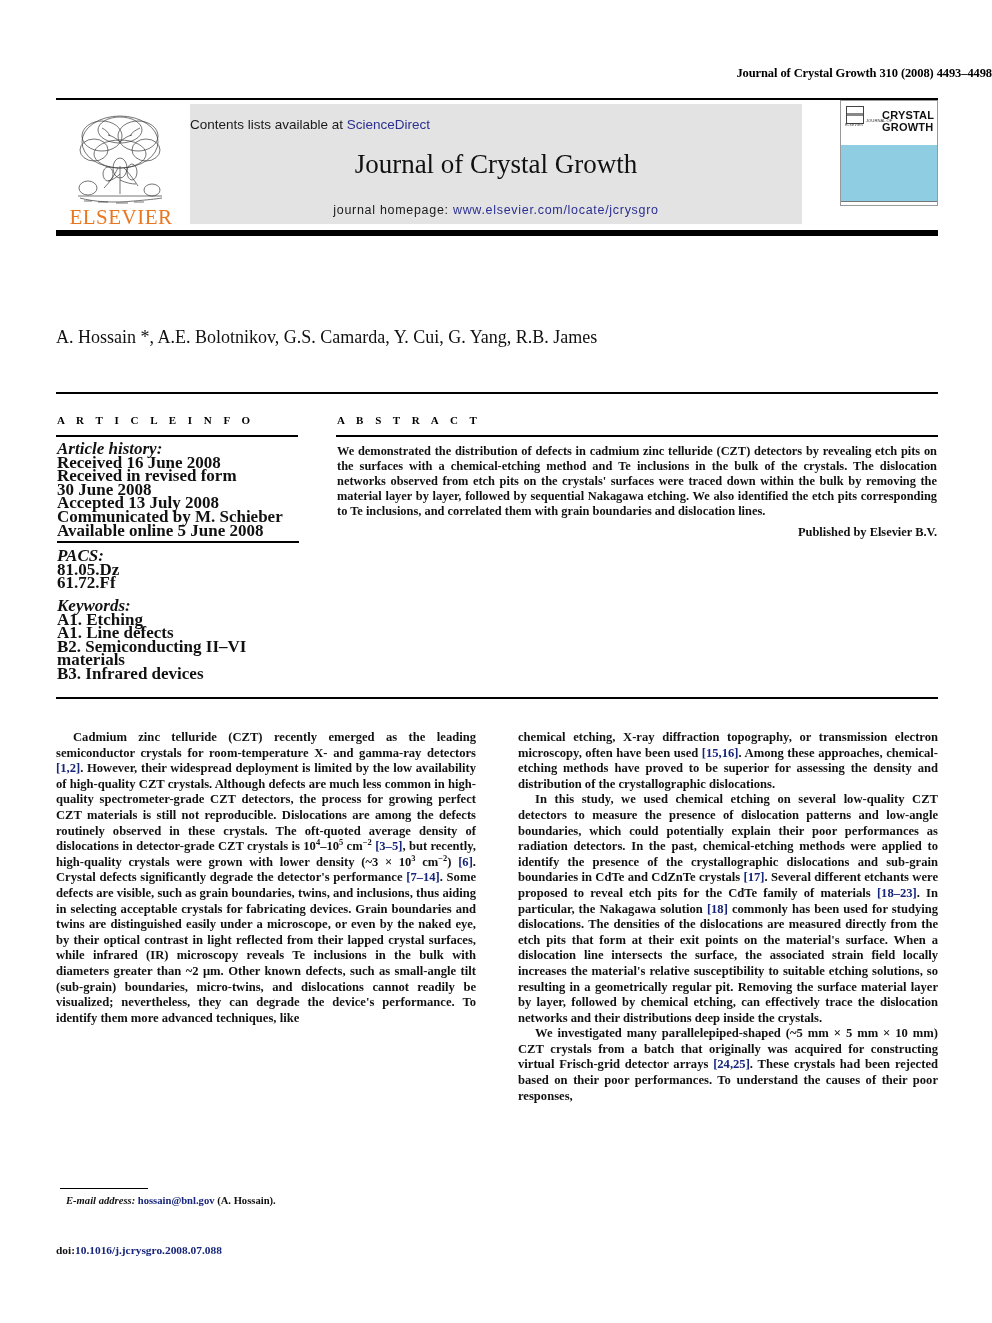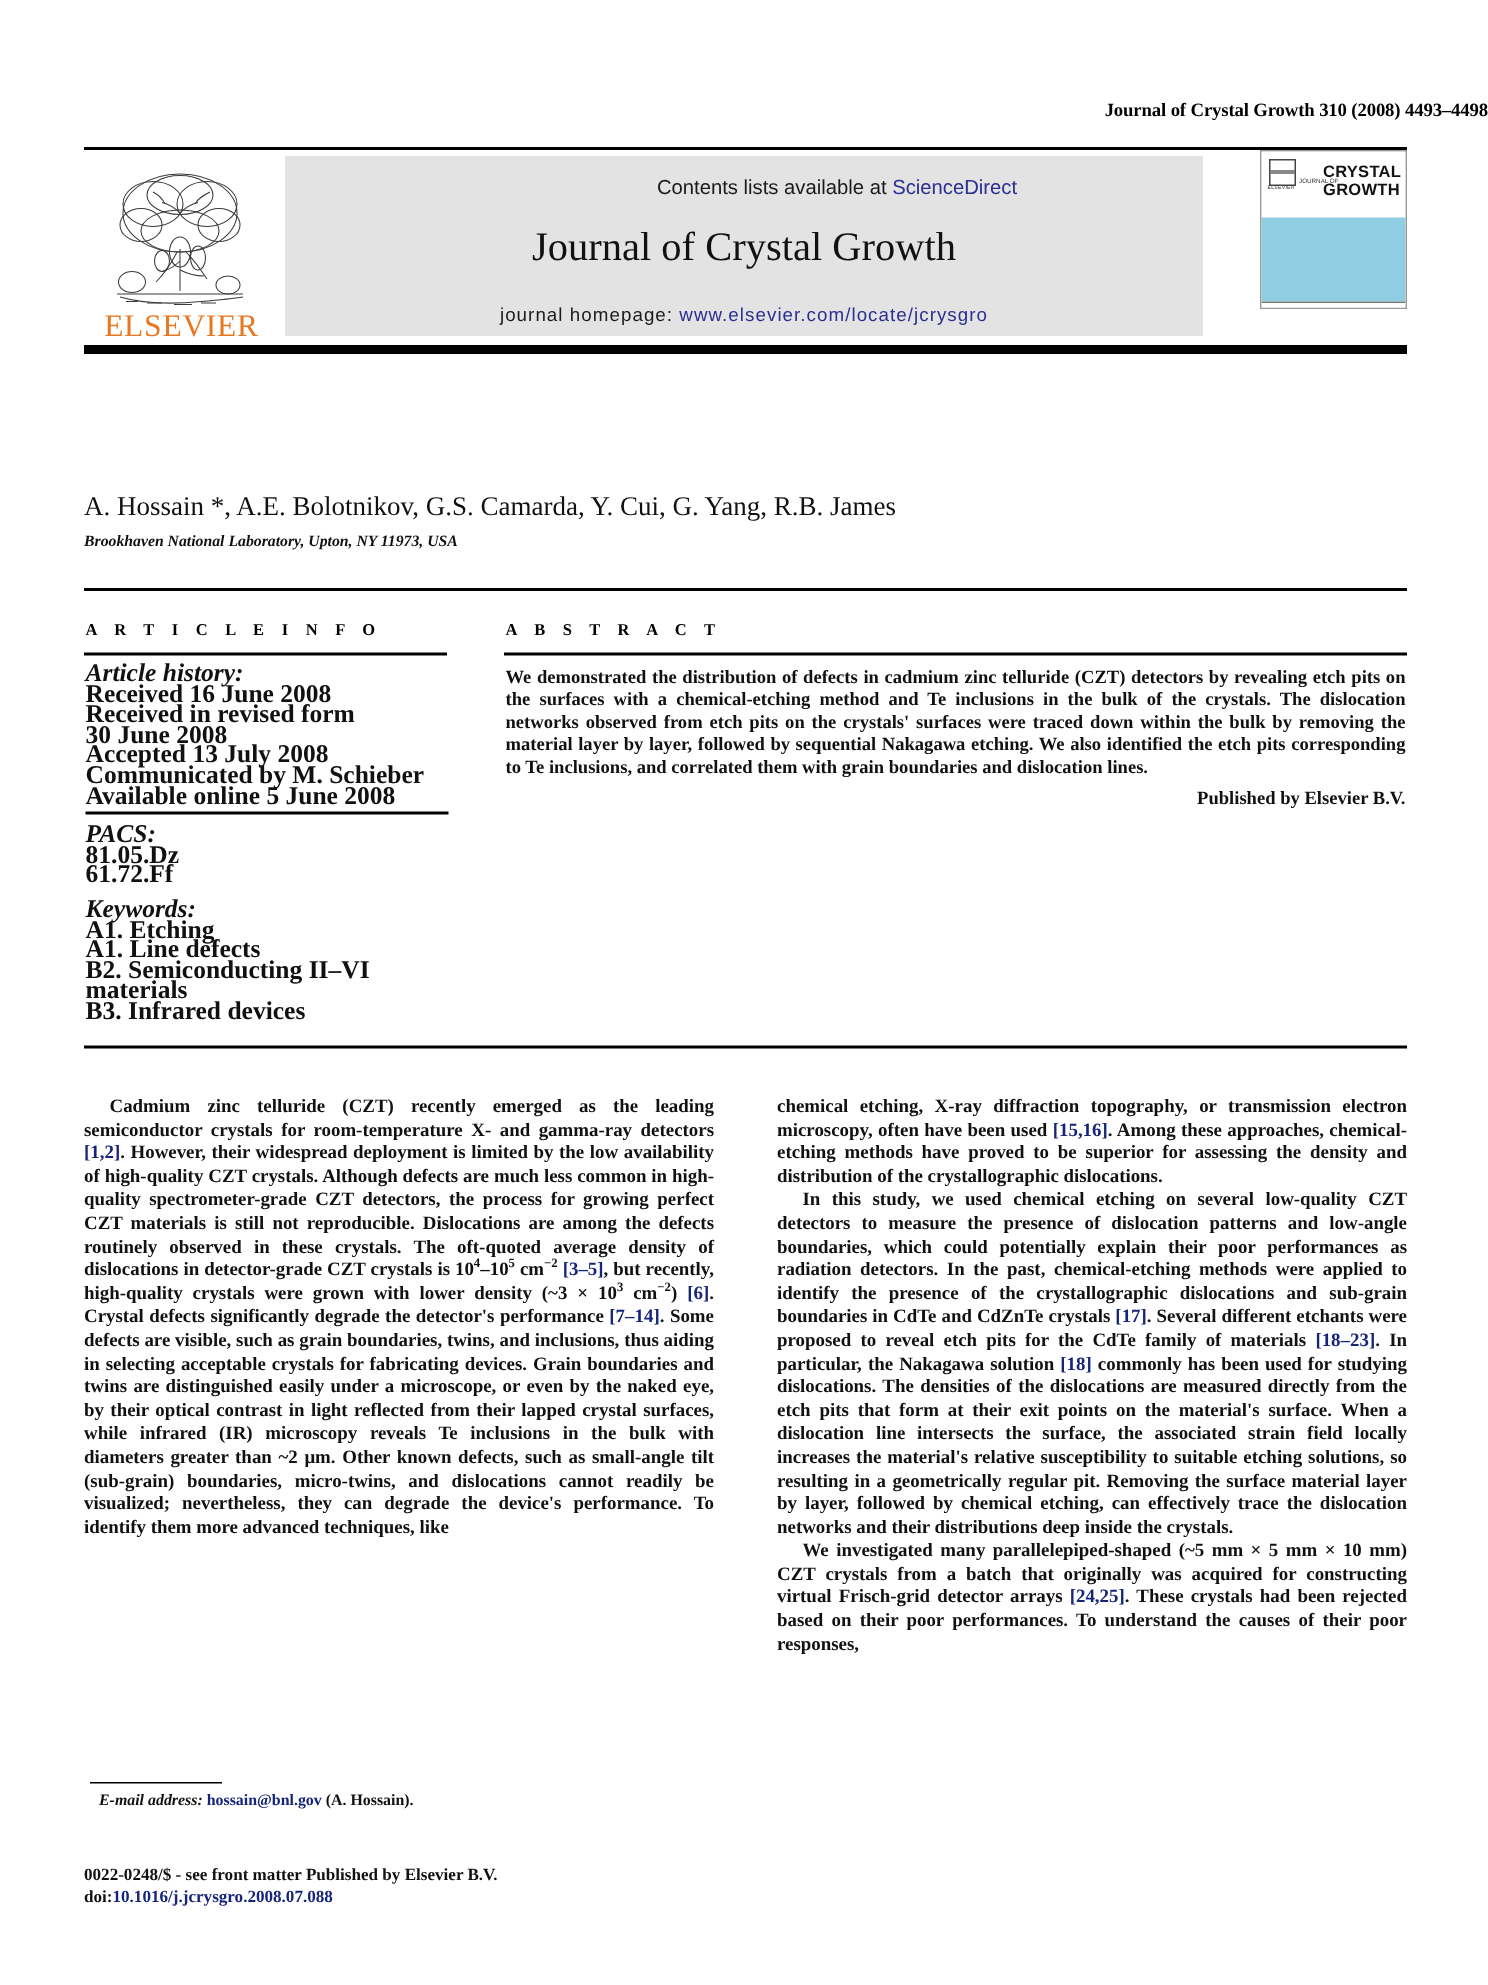--- a/index.html
+++ b/index.html
@@ -77,22 +77,22 @@
   .journal-band {
     position: absolute;
     left: 134px; top: 6px;
     width: 612px;
     height: 120px;
     background: #e3e3e3;
   }
   .contents-line {
     position: absolute;
     left: 0; top: 13px;
-    width: 736px;
-    text-align: center;
+    width: 612px;
+    text-align: left;
     font-family: "Liberation Sans", sans-serif;
     font-size: 13.5px;
     color: #1a1a1a;
   }
   .contents-line .sd {
     color: #2b2f8f;
   }
   .journal-title {
     position: absolute;
     left: 0; top: 45px;
@@ -403,21 +403,20 @@
       </div>
       <div class="cover-band-a"></div>
       <div class="cover-gap"></div>
       <div class="cover-band-b"></div>
     </div>
 
     <div class="masthead-rule-bottom"></div>
   </div>
 
   <div class="authors">A. Hossain *, A.E. Bolotnikov, G.S. Camarda, Y. Cui, G. Yang, R.B. James</div>
-  <div class="affiliation">Brookhaven National Laboratory, Upton, NY 11973, USA</div>
 
   <div class="block-rule-top"></div>
   <div class="sechead sechead-info">A R T I C L E  I N F O</div>
   <div class="sechead sechead-abs">A B S T R A C T</div>
   <div class="rule-info"></div>
   <div class="rule-abs"></div>
 
   <div class="info-col">
     <div class="ital">Article history:</div>
     <div>Received 16 June 2008</div>
@@ -454,17 +453,16 @@
     <p><span>In this study, we used chemical etching on several low-quality CZT detectors to measure the presence of dislocation patterns and low-angle boundaries, which could potentially explain their poor performances as radiation detectors. In the past, chemical-etching methods were applied to identify the presence of the crystallographic dislocations and sub-grain boundaries in CdTe and CdZnTe crystals </span><span class="ref">[17]</span><span>. Several different etchants were proposed to reveal etch pits for the CdTe family of materials </span><span class="ref">[18–23]</span><span>. In particular, the Nakagawa solution </span><span class="ref">[18]</span><span> commonly has been used for studying dislocations. The densities of the dislocations are measured directly from the etch pits that form at their exit points on the material's surface. When a dislocation line intersects the surface, the associated strain field locally increases the material's relative susceptibility to suitable etching solutions, so resulting in a geometrically regular pit. Removing the surface material layer by layer, followed by chemical etching, can effectively trace the dislocation networks and their distributions deep inside the crystals.</span></p>
     <p><span>We investigated many parallelepiped-shaped (~5 mm × 5 mm × 10 mm) CZT crystals from a batch that originally was acquired for constructing virtual Frisch-grid detector arrays </span><span class="ref">[24,25]</span><span>. These crystals had been rejected based on their poor performances. To understand the causes of their poor responses,</span></p>
   </div>
 
   <div class="fn-rule"></div>
   <div class="footnote">
     <div class="fn-indent"><span class="ital">E-mail address:</span> <span class="link">hossain@bnl.gov</span> <span>(A. Hossain).</span></div>
   </div>
 
   <div class="imprint">
-    <div>0022-0248/$ - see front matter Published by Elsevier B.V.</div>
     <div><span>doi:</span><span class="link">10.1016/j.jcrysgro.2008.07.088</span></div>
   </div>
 
 </div>
 
 </body></html>

